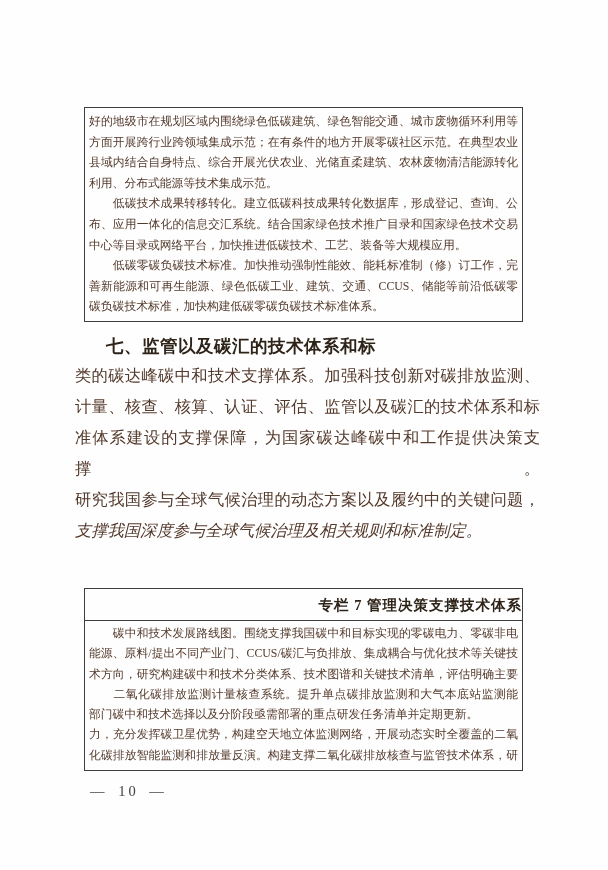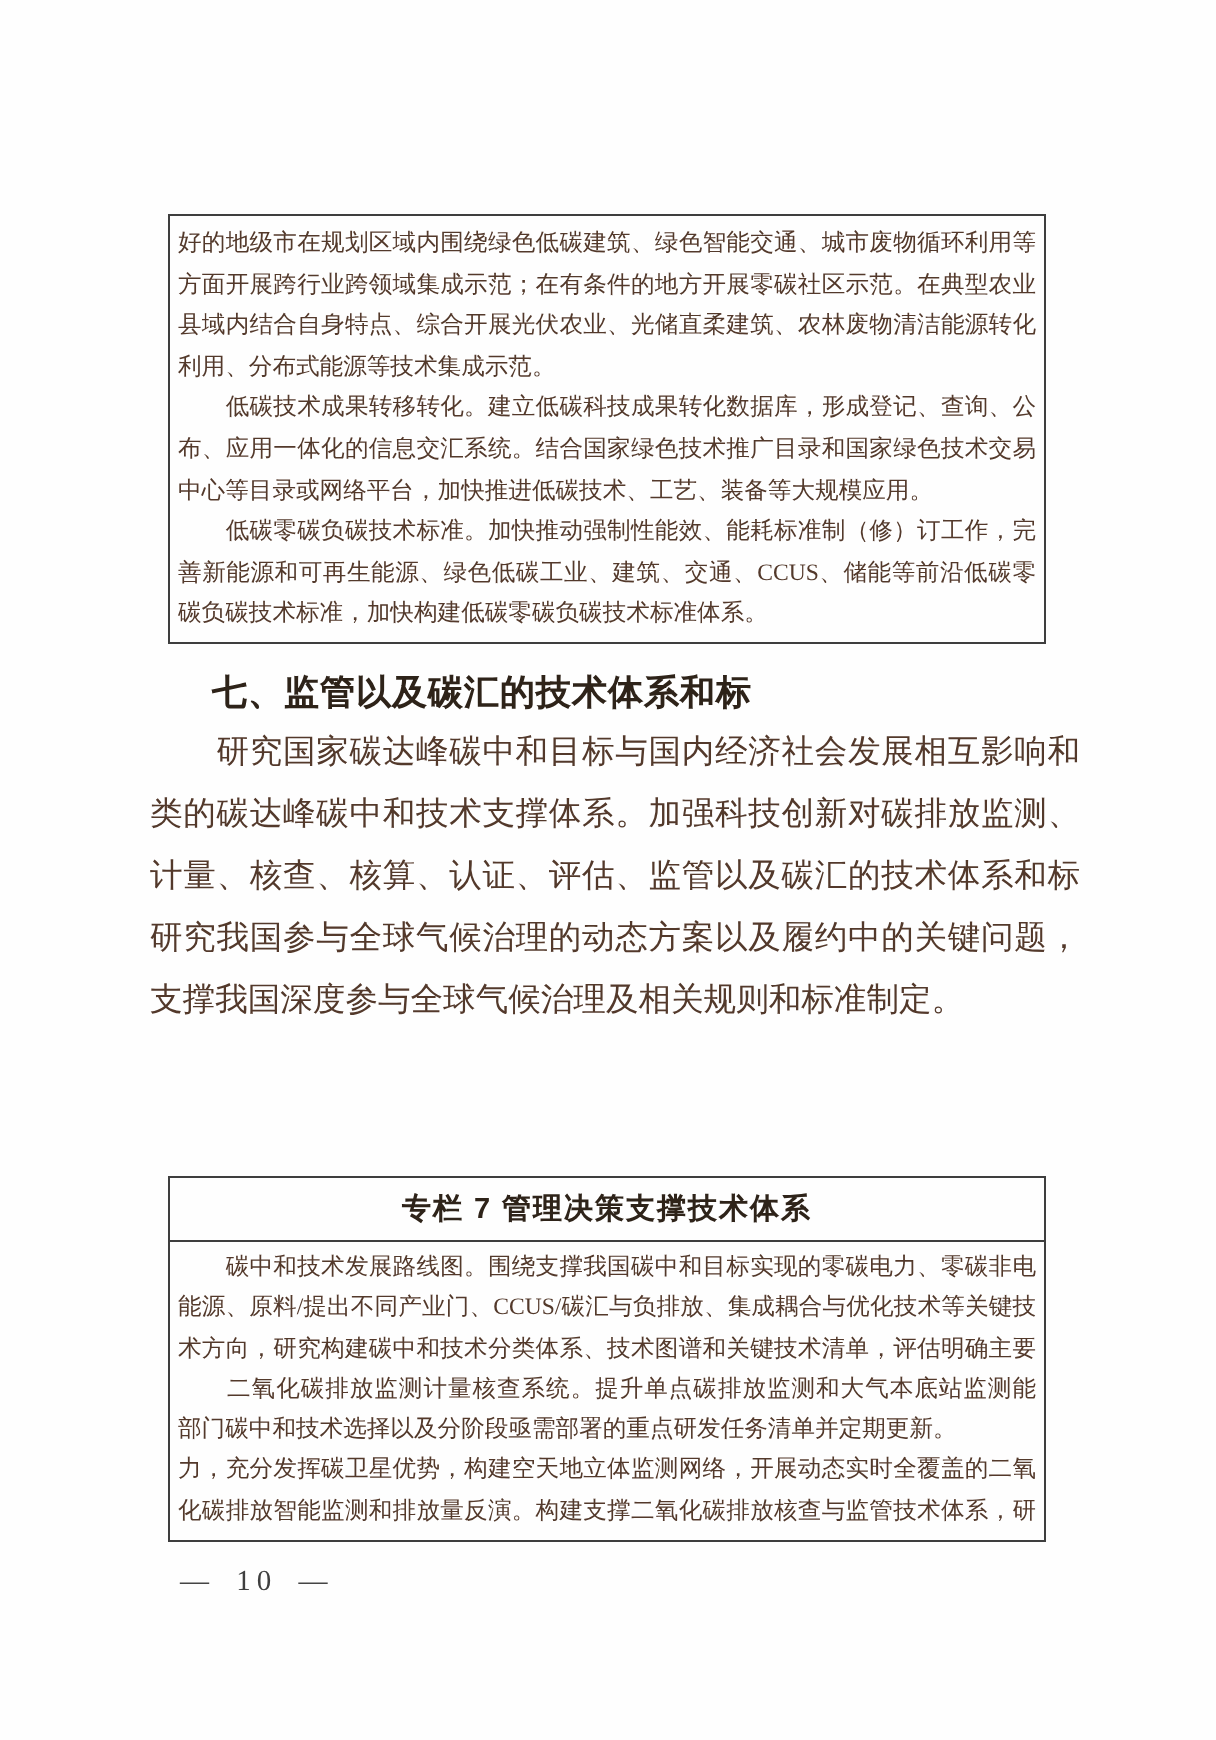--- a/index.html
+++ b/index.html
@@ -45,22 +45,22 @@
   }
   .box2 .box-line {
     line-height: 20.3px;
   }
   .box-line.pend {
     text-align-last: left;
   }
   .box-title {
     height: 31px;
     line-height: 32px;
-    text-align: center;
-    font-family: Liberation Sans, sans-serif;
+    text-align: right;
+    font-family: Liberation Serif, serif;
     font-weight: bold;
     font-size: 14.5px;
     letter-spacing: 1px;
     color: var(--heading-text, #2e2319);
     border-bottom: 1.5px solid var(--box-border, #3e3e3e);
   }
   .box-body {
     padding: 2px 4px 0 4px;
   }
 
@@ -87,20 +87,21 @@
   }
   .para-line {
     font-size: 16.3px;
     line-height: 31px;
     text-align: justify;
     text-align-last: justify;
     text-justify: distribute;
   }
   .para-line.pend {
     text-align-last: left;
+    font-style: italic;
   }
 
   
   .page-footer {
     position: absolute;
     left: 90px;
     top: 783px;
     font-size: 14.5px;
     letter-spacing: 3px;
     word-spacing: 4px;
@@ -121,23 +122,23 @@
     <div class="box-line">布、应用一体化的信息交汇系统。结合国家绿色技术推广目录和国家绿色技术交易</div>
     <div class="box-line pend">中心等目录或网络平台，加快推进低碳技术、工艺、装备等大规模应用。</div>
     <div class="box-line">　　低碳零碳负碳技术标准。加快推动强制性能效、能耗标准制（修）订工作，完</div>
     <div class="box-line">善新能源和可再生能源、绿色低碳工业、建筑、交通、CCUS、储能等前沿低碳零</div>
     <div class="box-line pend">碳负碳技术标准，加快构建低碳零碳负碳技术标准体系。</div>
   </section>
 
   <h2 class="section-heading">七、监管以及碳汇的技术体系和标</h2>
 
   <div class="main-para">
-    <div class="para-line">　　研究国家碳达峰碳中和目标与国内经济社会发展相互影响和</div>
     <div class="para-line">类的碳达峰碳中和技术支撑体系。加强科技创新对碳排放监测、</div>
     <div class="para-line">计量、核查、核算、认证、评估、监管以及碳汇的技术体系和标</div>
+    <div class="para-line">准体系建设的支撑保障，为国家碳达峰碳中和工作提供决策支撑。</div>
     <div class="para-line">研究我国参与全球气候治理的动态方案以及履约中的关键问题，</div>
     <div class="para-line pend">支撑我国深度参与全球气候治理及相关规则和标准制定。</div>
   </div>
 
   <section class="box box2">
     <div class="box-title">专栏 7 管理决策支撑技术体系</div>
     <div class="box-body">
       <div class="box-line">　　碳中和技术发展路线图。围绕支撑我国碳中和目标实现的零碳电力、零碳非电</div>
       <div class="box-line">能源、原料/提出不同产业门、CCUS/碳汇与负排放、集成耦合与优化技术等关键技</div>
       <div class="box-line">术方向，研究构建碳中和技术分类体系、技术图谱和关键技术清单，评估明确主要</div>

